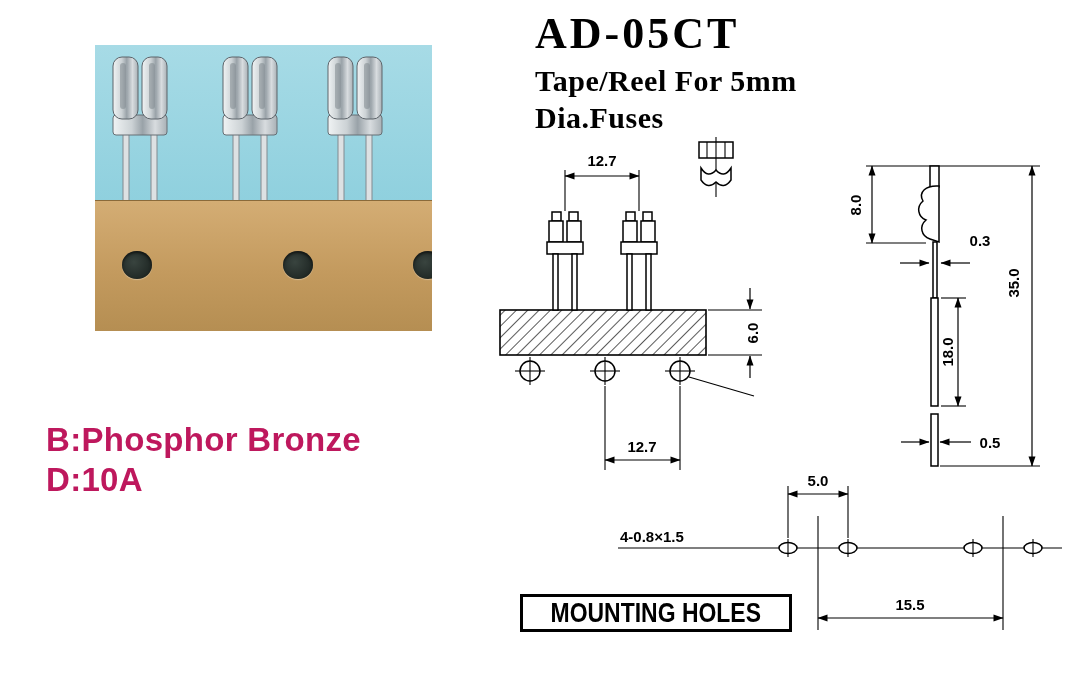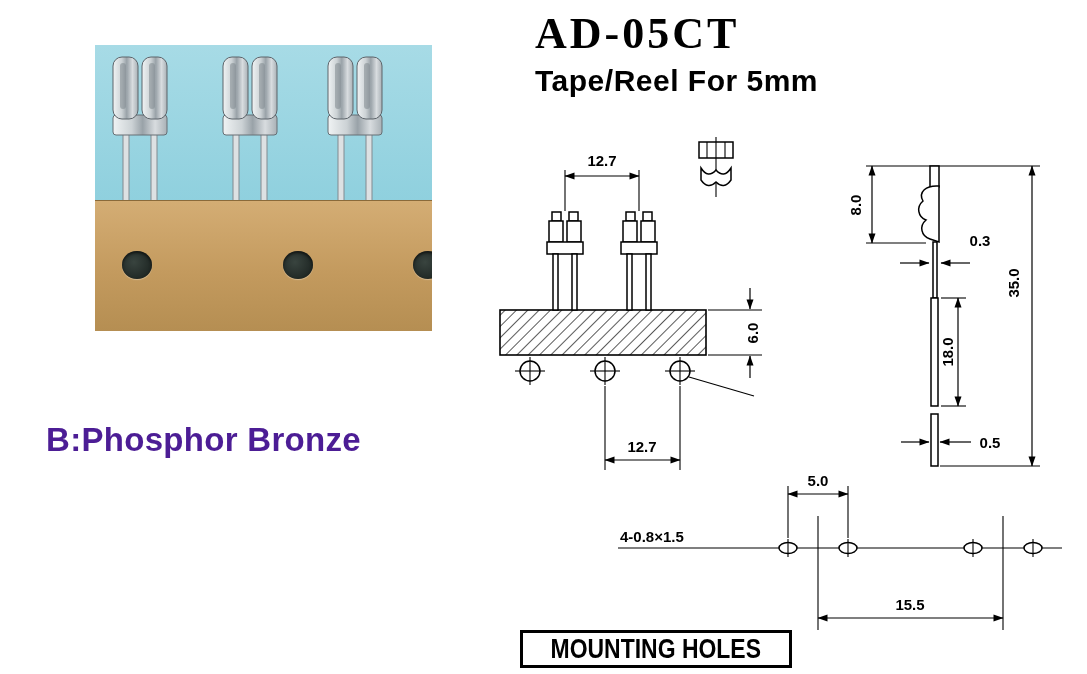--- a/index.html
+++ b/index.html
@@ -23,37 +23,37 @@
     background:radial-gradient(circle at 40% 40%,#39443f 0%,#1f2724 75%);
     box-shadow:inset 0 2px 3px rgba(0,0,0,.6), 0 1px 1px rgba(255,255,255,.35);
   }
   
   .titleblock{position:absolute;left:507px;top:10px;color:#000;margin-left:28px;}
   .titleblock h1{
     margin:0;font-family:"Liberation Serif",serif;font-weight:bold;
     font-size:44px;letter-spacing:3px;line-height:48px;
   }
   .subtitle{
-    font-family:Liberation Sans, sans-serif;font-weight:bold;
+    font-family:Liberation Serif, serif;font-weight:bold;
     font-size:30px;line-height:37px;letter-spacing:.5px;margin-top:4px;
   }
   
-  .specs{position:absolute;left:46px;top:420px;color:#4c1d95;}
+  .specs{position:absolute;left:46px;top:420px;color:#be185d;}
   .specs div{font-size:33px;font-weight:bold;line-height:40px;letter-spacing:.3px;}
   
   .drawing{position:absolute;left:0;top:0;width:1087px;height:674px;}
   .outline{fill:#ffffff;stroke:#000000;stroke-width:1.5;}
   .ext{stroke:#000000;stroke-width:1.1;fill:none;}
   .dl{stroke:#000000;stroke-width:1.2;fill:none;}
   .dimtext{font-family:"Liberation Sans",sans-serif;font-size:15px;font-weight:bold;fill:#000000;}
   
   .mh-box{
     position:absolute;left:520px;top:594px;width:272px;height:38px;
     border:3px solid #000;box-sizing:border-box;
-    display:flex;align-items:center;justify-content:center;background:#fff;margin-top:36px;
+    display:flex;align-items:center;justify-content:center;background:#fff;
   }
   .mh-box span{
     font-size:27px;font-weight:bold;white-space:nowrap;
     transform:scaleX(.85);letter-spacing:0;
   }
 </style>
 </head>
 <body>
 
 <div>
@@ -104,25 +104,27 @@
       <div class="tape-hole" style="left:27px;top:50px;"></div>
       <div class="tape-hole" style="left:188px;top:50px;"></div>
       <div class="tape-hole" style="left:318px;top:50px;"></div>
     </div>
   </div>
 
   <div class="titleblock">
     <h1>AD-05CT</h1>
     <div class="subtitle">
       <div>Tape/Reel For 5mm</div>
+      <div>Dia.Fuses</div>
     </div>
   </div>
 
   <div class="specs">
     <div>B:Phosphor Bronze</div>
+    <div>D:10A</div>
   </div>
 
   <svg class="drawing" viewBox="0 0 1087 674">
     <defs>
       <marker id="arr" markerUnits="userSpaceOnUse" markerWidth="11" markerHeight="8" refX="10" refY="4" orient="auto-start-reverse">
         <path d="M0.5,0.5 L10.5,4 L0.5,7.5 z" fill="#000"></path>
       </marker>
       <pattern id="hatch" patternUnits="userSpaceOnUse" width="8" height="8" patternTransform="rotate(45)">
         <rect width="8" height="8" fill="#ffffff"></rect>
         <line x1="0" y1="0" x2="0" y2="8" stroke="#000" stroke-width="1.3"></line>

